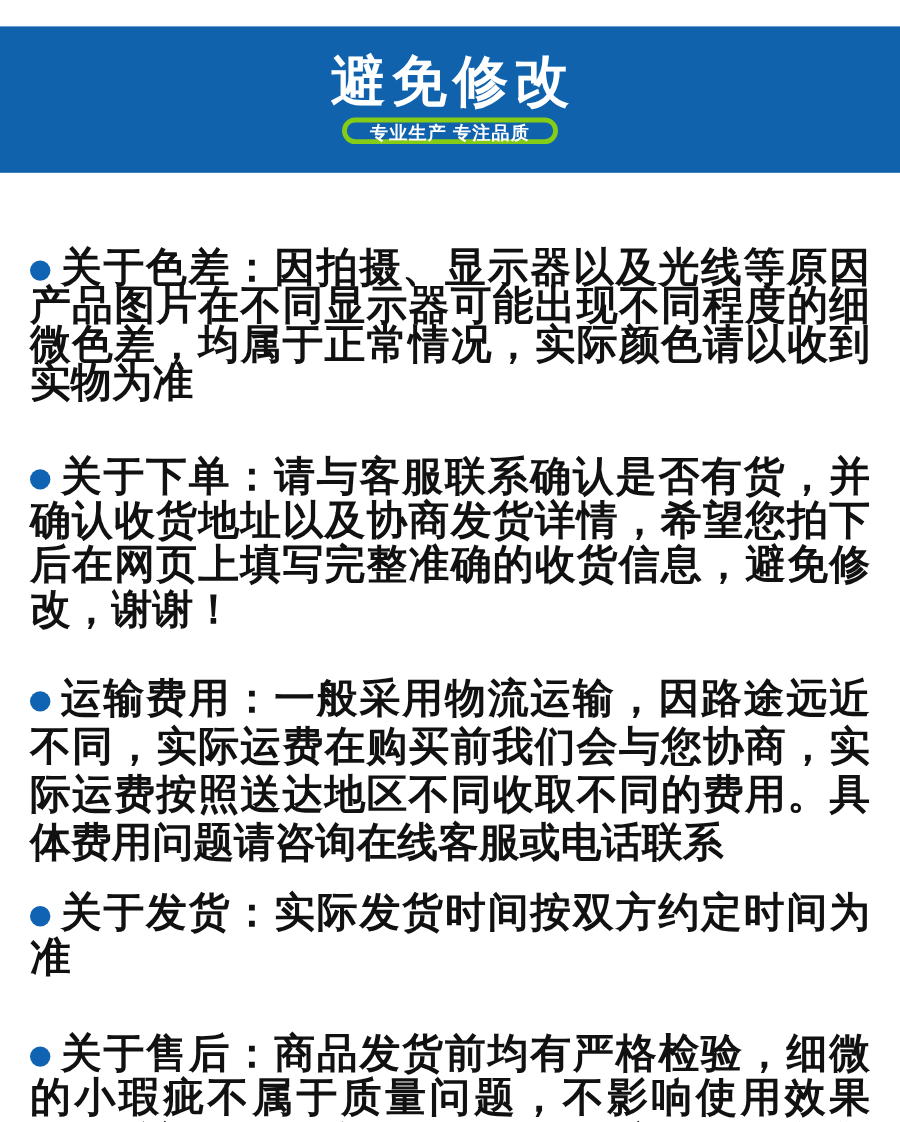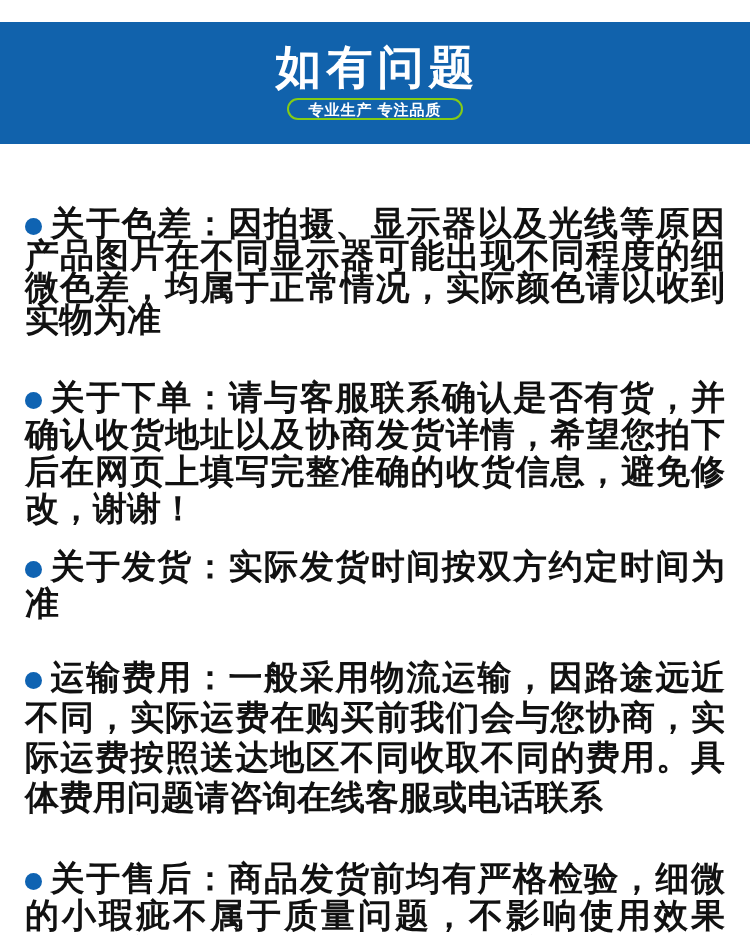--- a/index.html
+++ b/index.html
@@ -35,21 +35,21 @@
     padding-left: 5px; 
   }
   .banner-pill {
     display: inline-block;
     margin-top: 8px;
     min-width: 150px;
     height: 22px;
     line-height: 19px;
     box-sizing: border-box;
     padding: 0 19px;
-    border: 2px solid #84cc16;
+    border: 4px solid #84cc16;
     border-radius: 12px;
     color: #ffffff;
     font-size: 15px;
     font-weight: 700;
     letter-spacing: 1px;
   }
 
   
   .notice {
     padding: 0 25px;
@@ -81,31 +81,31 @@
   .p3 { margin-top: 21px; line-height: 37px; }
   .p4 { margin-top: 35px; line-height: 40px; }
   .p5 { margin-top: 43px; line-height: 37px; }
 </style>
 </head>
 <body>
 
 <div class="page">
 
   <div class="banner">
-    <h1 class="banner-title">如有问题</h1>
+    <h1 class="banner-title">避免修改</h1>
     <div class="banner-pill">专业生产 专注品质</div>
   </div>
 
   <div class="notice">
 
     <p class="notice-item p1"><span class="bullet"></span><span>关于色差：因拍摄、显示器以及光线等原因产品图片在不同显示器可能出现不同程度的细微色差，均属于正常情况，实际颜色请以收到实物为准</span></p>
 
     <p class="notice-item p2"><span class="bullet"></span><span>关于下单：请与客服联系确认是否有货，并确认收货地址以及协商发货详情，希望您拍下后在网页上填写完整准确的收货信息，避免修改，谢谢！</span></p>
 
+    <p class="notice-item p4"><span class="bullet"></span><span>运输费用：一般采用物流运输，因路途远近不同，实际运费在购买前我们会与您协商，实际运费按照送达地区不同收取不同的费用。具体费用问题请咨询在线客服或电话联系</span></p>
+
     <p class="notice-item p3"><span class="bullet"></span><span>关于发货：实际发货时间按双方约定时间为准</span></p>
-
-    <p class="notice-item p4"><span class="bullet"></span><span>运输费用：一般采用物流运输，因路途远近不同，实际运费在购买前我们会与您协商，实际运费按照送达地区不同收取不同的费用。具体费用问题请咨询在线客服或电话联系</span></p>
 
     <p class="notice-item p5"><span class="bullet"></span><span>关于售后：商品发货前均有严格检验，细微的小瑕疵不属于质量问题，不影响使用效果的，希望理解。我们公司销售的产品在发货前均经过严格的质检流程，确保产品品质，请您在收货前仔细检查，如有问题，请及时与我们联系</span><span class="suffix">。</span></p>
 
   </div>
 
 </div>
 
 </body></html>

